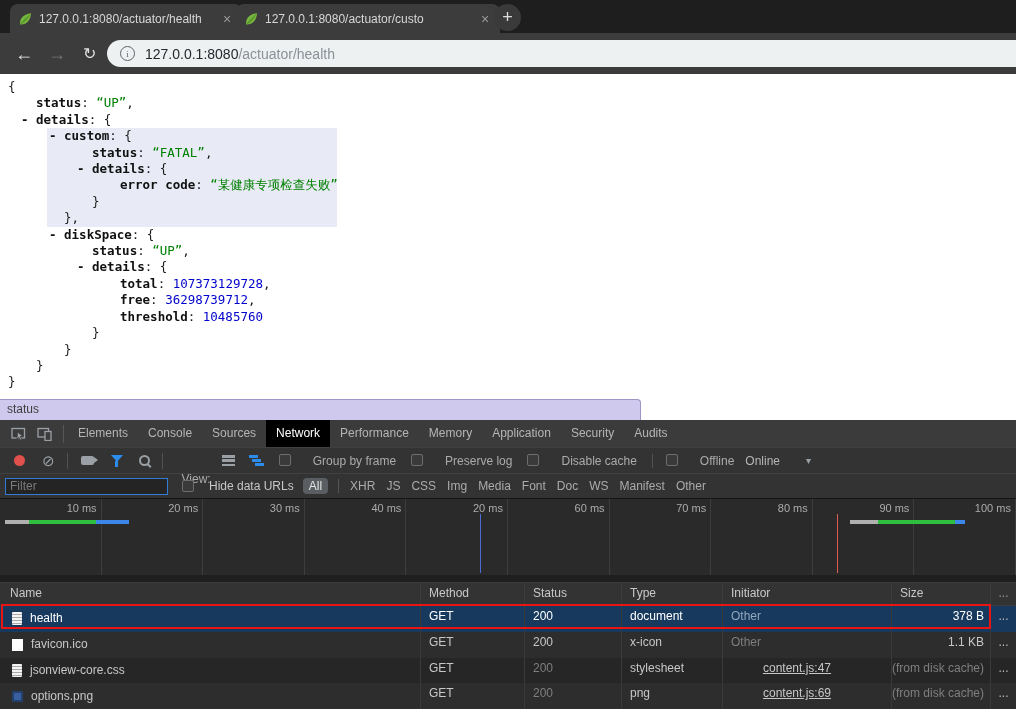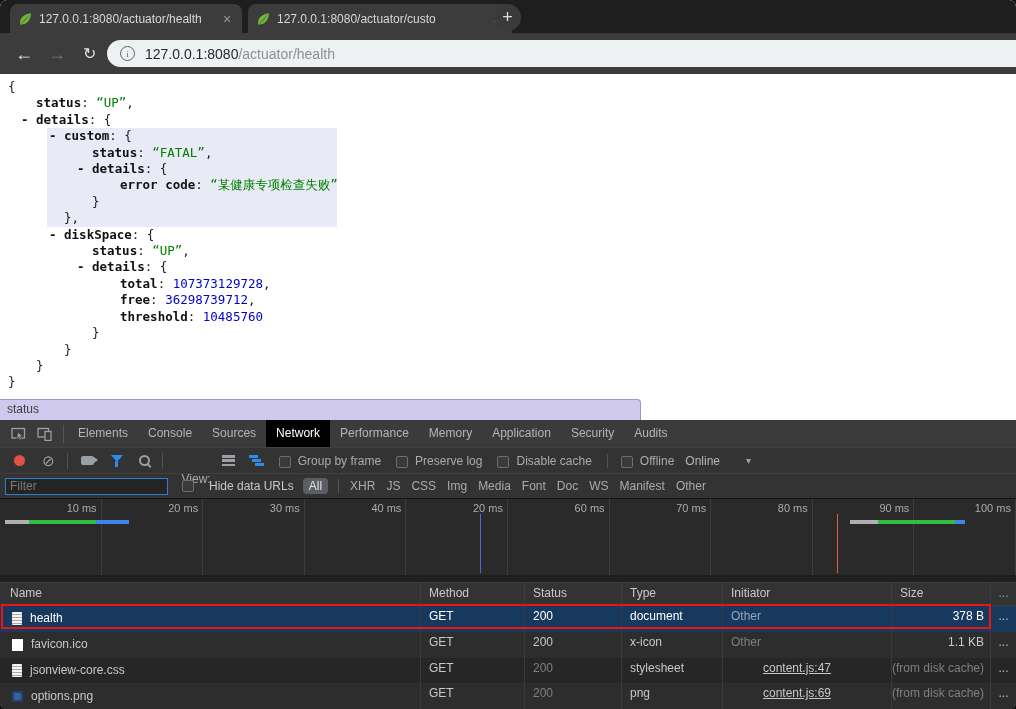--- a/index.html
+++ b/index.html
@@ -1,24 +1,24 @@
 <!DOCTYPE html>
 <html><head>
 <meta charset="utf-8">
 <style>
   html,body{margin:0;padding:0;background:#111;}
   .screen{position:relative;width:1016px;height:709px;background:#fff;overflow:hidden;
-          font-family:"Liberation Sans",sans-serif;border-radius:7px;}
+          font-family:"Liberation Sans",sans-serif;}
 
   
   .tabstrip{position:relative;height:33px;background:#1e1e1e;}
   .tab{position:absolute;top:4px;height:29px;background:#3c3c3c;border-radius:8px 8px 0 0;
        display:flex;align-items:center;padding:0 7px;box-sizing:border-box;color:#d8d8d8;font-size:12px;}
   .tab1{left:10px;width:232px;}
-  .tab2{left:248px;width:264px;}
+  .tab2{left:236px;width:264px;}
   .tabtitle{white-space:nowrap;overflow:hidden;flex:1;margin:0 6px;position:relative;}
   .tab2 .tabtitle::after{content:"";position:absolute;right:0;top:0;bottom:0;width:18px;
        background:linear-gradient(to right,rgba(60,60,60,0),#3c3c3c);}
   .tabclose{color:#9b9b9b;font-size:14px;width:16px;text-align:center;flex:0 0 auto;}
   .leaf{width:16px;height:16px;flex:0 0 auto;}
   .newtab{position:absolute;left:494px;top:4px;width:27px;height:27px;border-radius:50%;background:#3a3a3a;
        color:#dcdcdc;font-size:18px;display:flex;align-items:center;justify-content:center;}
 
   
   .toolbar{height:41px;background:#3c3c3c;position:relative;display:flex;align-items:center;}
@@ -71,21 +71,21 @@
   .mag::after{content:"";position:absolute;width:2px;height:5px;background:#9aa0a6;transform:rotate(-45deg);
        right:-2px;bottom:-4px;}
   .viewlabel{margin-left:19px;color:#ababab;margin-top:36px;}
   .listicon{width:13px;height:11px;display:flex;flex-direction:column;justify-content:space-between;margin-left:11px;flex:0 0 auto;}
   .listicon i{display:block;height:2.5px;background:#9aa0a6;}
   .wficon{width:15px;height:11px;position:relative;margin-left:14px;flex:0 0 auto;}
   .wficon i{position:absolute;height:2.5px;background:#2d8ceb;}
   .wficon i:nth-child(1){top:0;left:0;width:9px;}
   .wficon i:nth-child(2){top:4px;left:3px;width:9px;}
   .wficon i:nth-child(3){top:8px;left:6px;width:9px;}
-  .cbwrap{display:flex;align-items:flex-end;margin-left:15px;gap:7px;white-space:nowrap;}
+  .cbwrap{display:flex;align-items:flex-start;margin-left:15px;gap:22px;white-space:nowrap;}
   .cbwrap.preofflinediv{border-left:1px solid #525252;padding-left:13px;}
   .cb{width:10px;height:10px;border:1px solid #6e6e6e;border-radius:2px;background:#3a3a3a;flex:0 0 auto;}
   .cblabel{color:#ababab;}
   .throttle{margin-left:11px;color:#b5b5b5;}
   .caret{margin-left:26px;color:#9aa0a6;font-size:10px;}
 
   .filterrow{height:25px;background:#333;display:flex;align-items:center;border-bottom:1px solid #151515;box-sizing:border-box;}
   .filterinput{width:153px;height:15px;margin-left:5px;background:#242424;border:1px solid #2f7bd6;
        color:#ccc;font-size:12px;padding:0 4px;outline:none;font-family:"Liberation Sans",sans-serif;}
   .filterinput::placeholder{color:#7a7a7a;}

